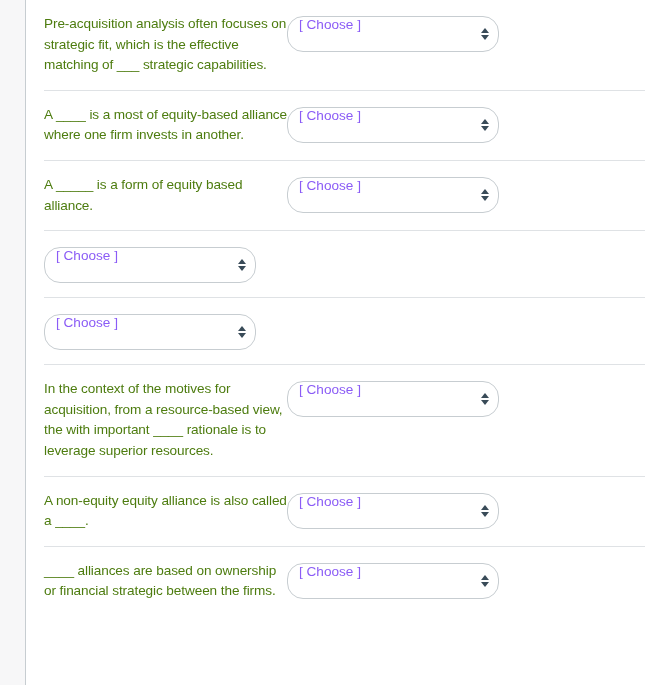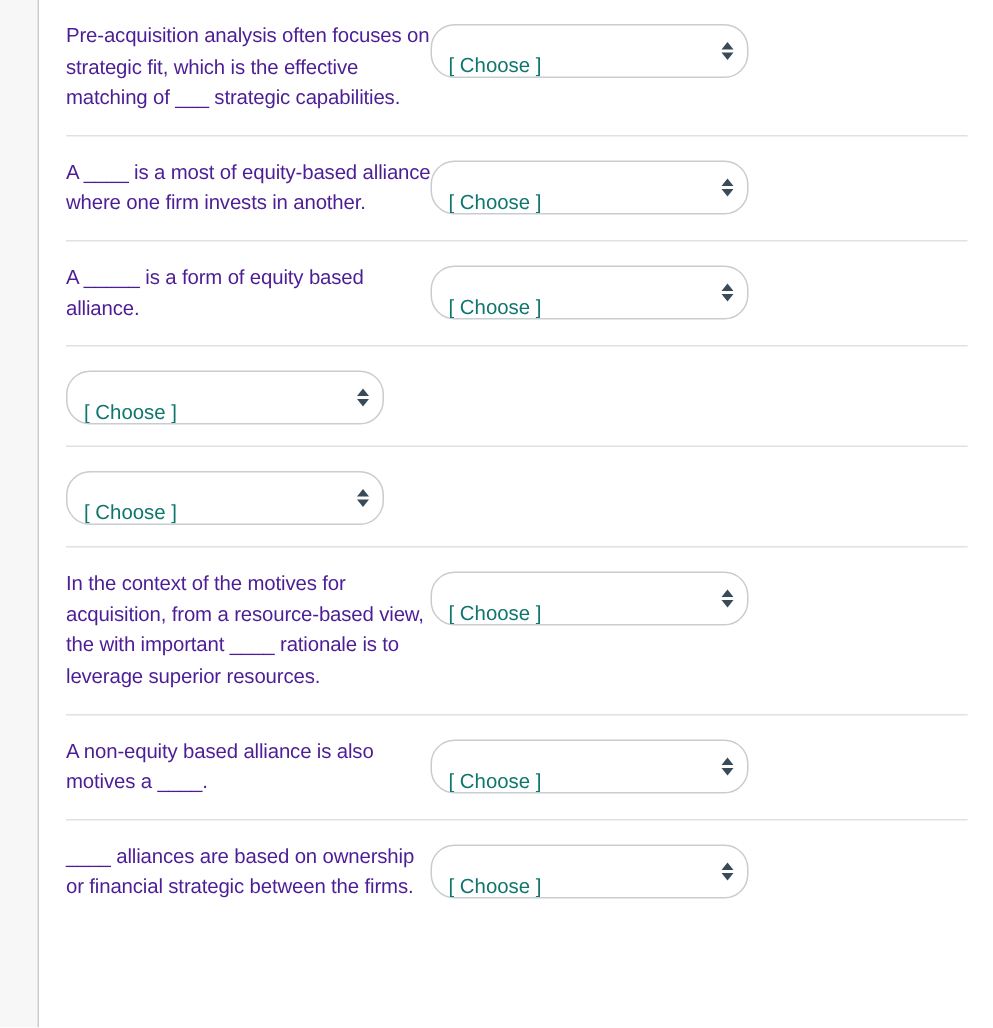--- a/index.html
+++ b/index.html
@@ -51,43 +51,43 @@
     border-bottom: 1px solid #dfe2e5;
   }
   .answer-row:last-child { border-bottom: none; }
 
   .prompt {
     width: 243px;
     flex: 0 0 243px;
     padding-right: 0;
     font-size: 13.6px;
     line-height: 20.6px;
-    color: #4c1d95;
+    color: #4d7c0f;
     letter-spacing: -0.1px;
   }
 
   .select-wrap {
     flex: 0 0 212px;
     width: 212px;
     margin-left: 0;
     margin-top: 2px;
   }
 
   .fake-select {
     position: relative;
     width: 212px;
     height: 36px;
     border: 1px solid #c7cdd1;
     border-radius: 16px;
     background: #ffffff;
     display: flex;
-    align-items: flex-end;
+    align-items: flex-start;
     padding: 0 26px 0 11px;
     font-size: 13.6px;
-    color: #0f766e;
+    color: #8b5cf6;
     cursor: pointer;
     user-select: none;
   }
   .fake-select .sel-text {
     white-space: nowrap;
     overflow: hidden;
     text-overflow: ellipsis;
   }
   .sel-arrows {
     position: absolute;
@@ -186,21 +186,21 @@
           <div class="fake-select" role="combobox">
             <span class="sel-text">[ Choose ]</span>
             <span class="sel-arrows">
               <span class="tri tri-up"></span>
               <span class="tri tri-down"></span>
             </span>
           </div>
         </div>
       </div>
       <div class="answer-row">
-        <div class="prompt">A non-equity based alliance is also motives a ____.</div>
+        <div class="prompt">A non-equity equity alliance is also called a ____.</div>
         <div class="select-wrap">
           <div class="fake-select" role="combobox">
             <span class="sel-text">[ Choose ]</span>
             <span class="sel-arrows">
               <span class="tri tri-up"></span>
               <span class="tri tri-down"></span>
             </span>
           </div>
         </div>
       </div>

